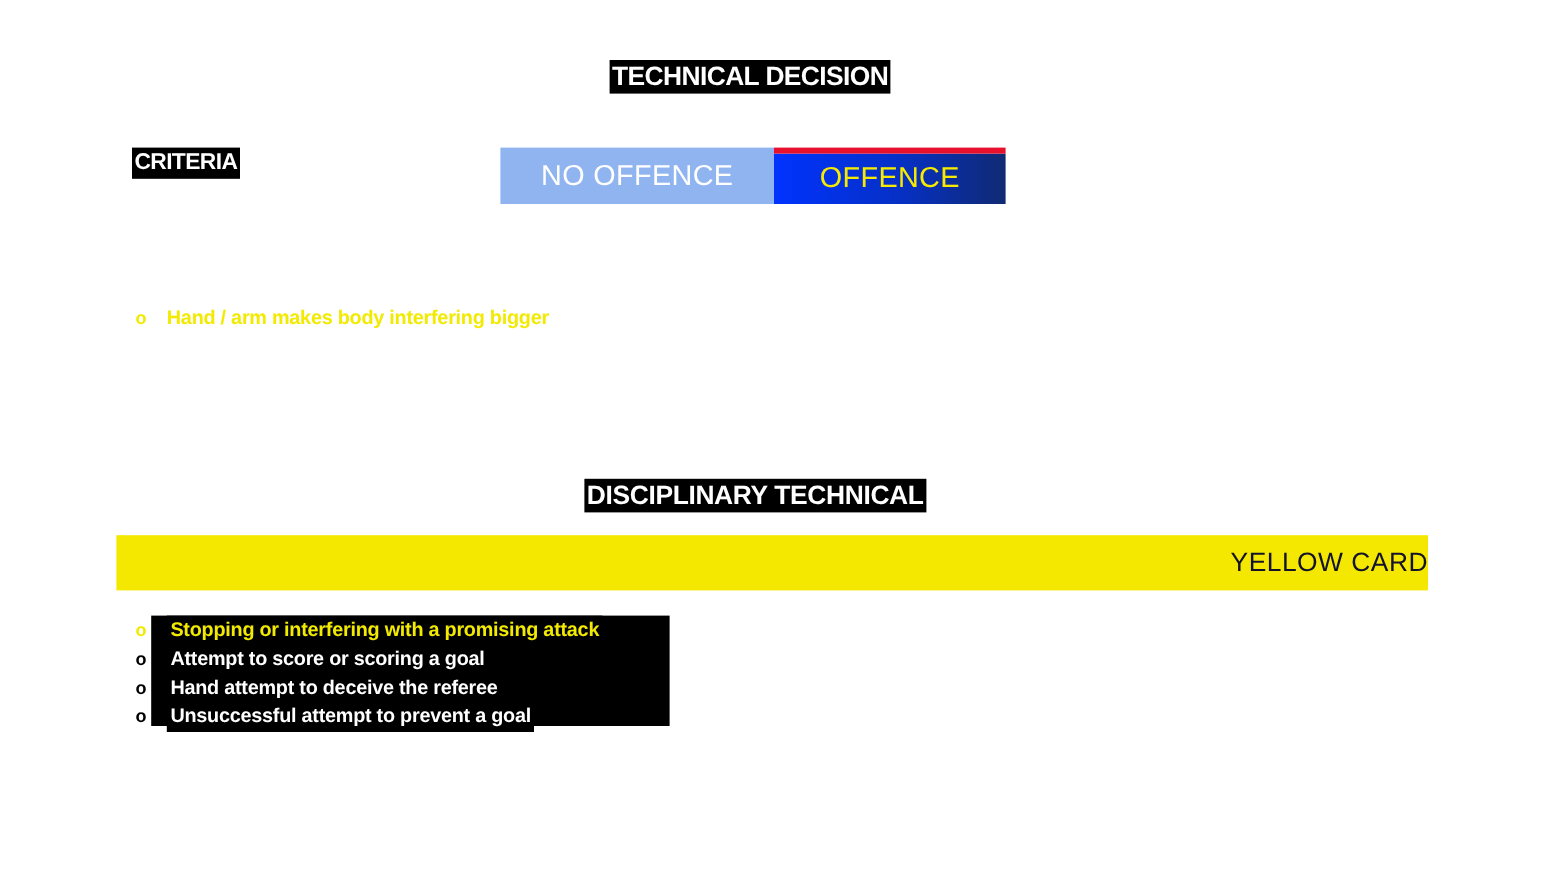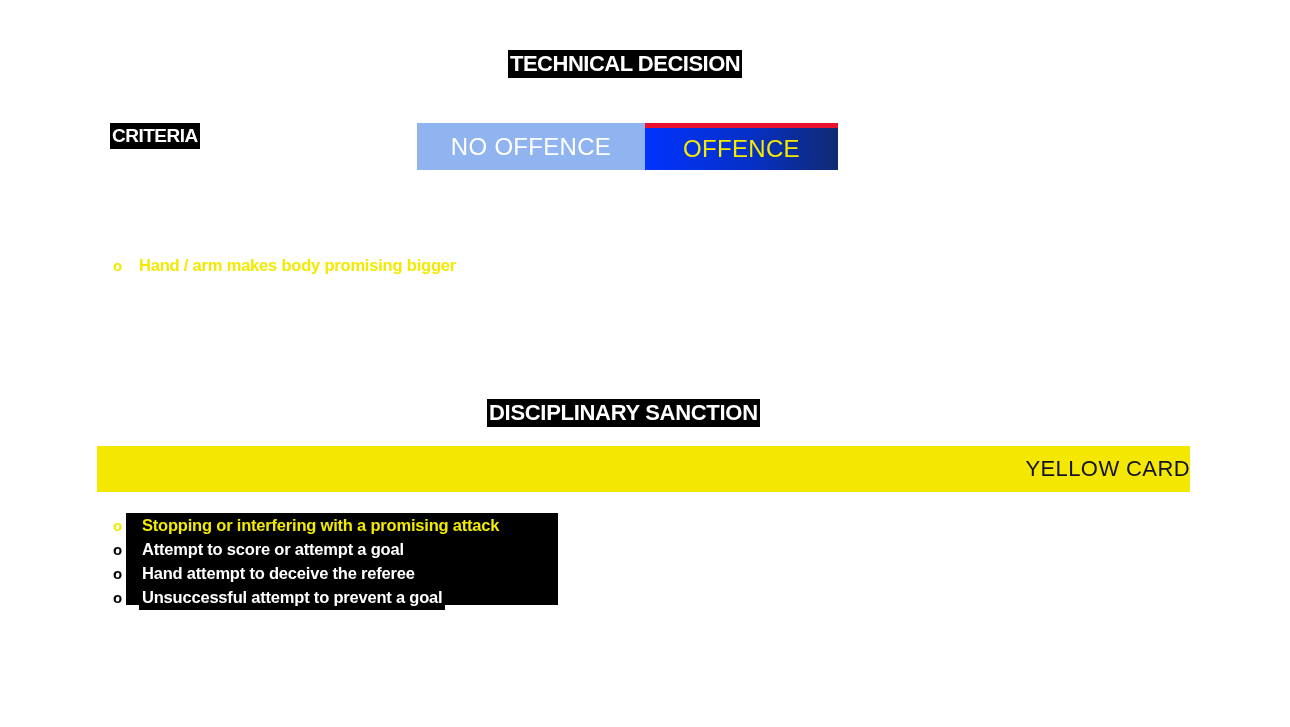--- a/index.html
+++ b/index.html
@@ -193,40 +193,40 @@
 
   <div class="criteria-label">CRITERIA</div>
 
   <div class="decision-bar">
     <div class="decision-cell cell-no-offence">NO OFFENCE</div>
     <div class="decision-cell cell-offence">OFFENCE</div>
   </div>
 
   <div class="criteria-bullet">
     <span class="marker">o</span>
-    <span class="criteria-text">Hand / arm makes body promising bigger</span>
-  </div>
-
-  <div class="disciplinary-heading">DISCIPLINARY SANCTION</div>
+    <span class="criteria-text">Hand / arm makes body interfering bigger</span>
+  </div>
+
+  <div class="disciplinary-heading">DISCIPLINARY TECHNICAL</div>
 
   <div class="yellow-band">
     <span class="yellow-band-label">YELLOW CARD</span>
   </div>
 
   <div class="sanction-block"></div>
 
   <div class="sanction-list">
     <div class="sanction-list-inner">
       <div class="sanction-row">
         <span class="marker">o</span>
         <span class="sanction-text highlight">Stopping or interfering with a promising attack</span>
       </div>
       <div class="sanction-row">
         <span class="marker dim">o</span>
-        <span class="sanction-text">Attempt to score or attempt a goal</span>
+        <span class="sanction-text">Attempt to score or scoring a goal</span>
       </div>
       <div class="sanction-row">
         <span class="marker dim">o</span>
         <span class="sanction-text">Hand attempt to deceive the referee</span>
       </div>
       <div class="sanction-row">
         <span class="marker dim">o</span>
         <span class="sanction-text">Unsuccessful attempt to prevent a goal</span>
       </div>
     </div>

